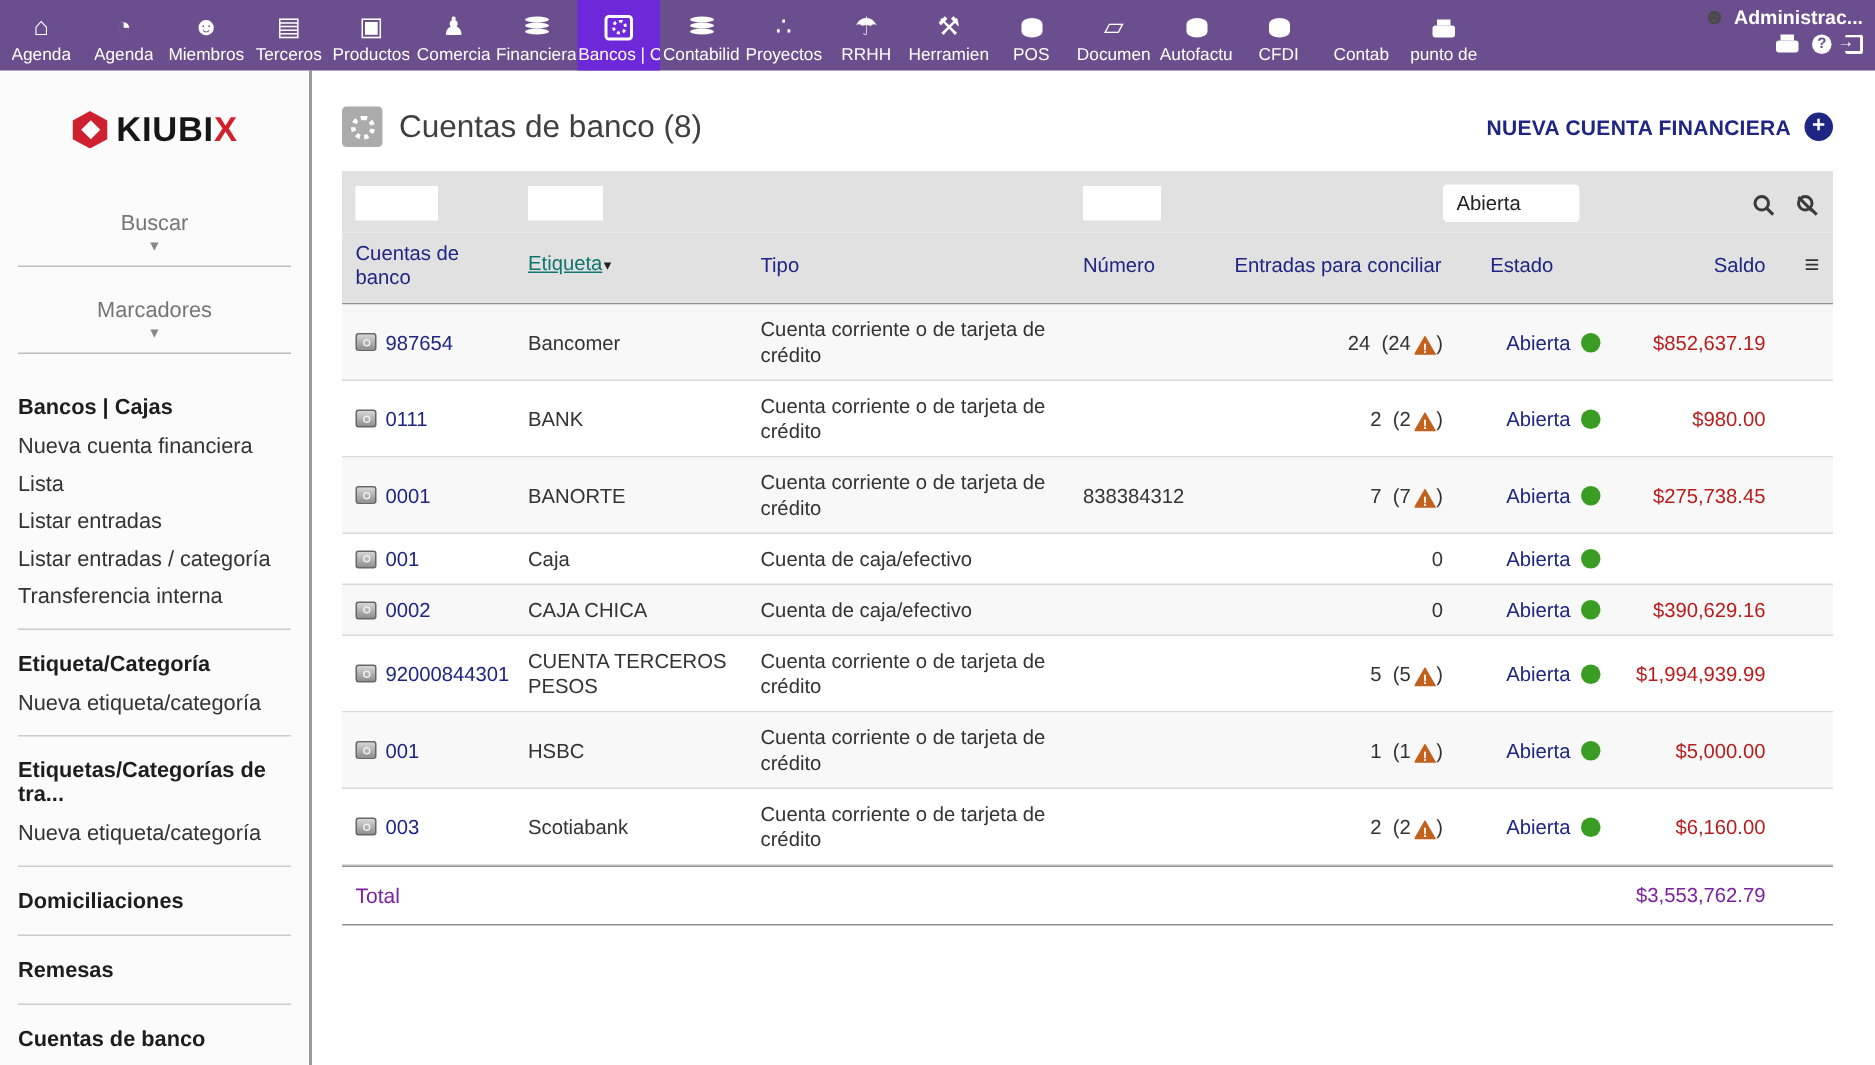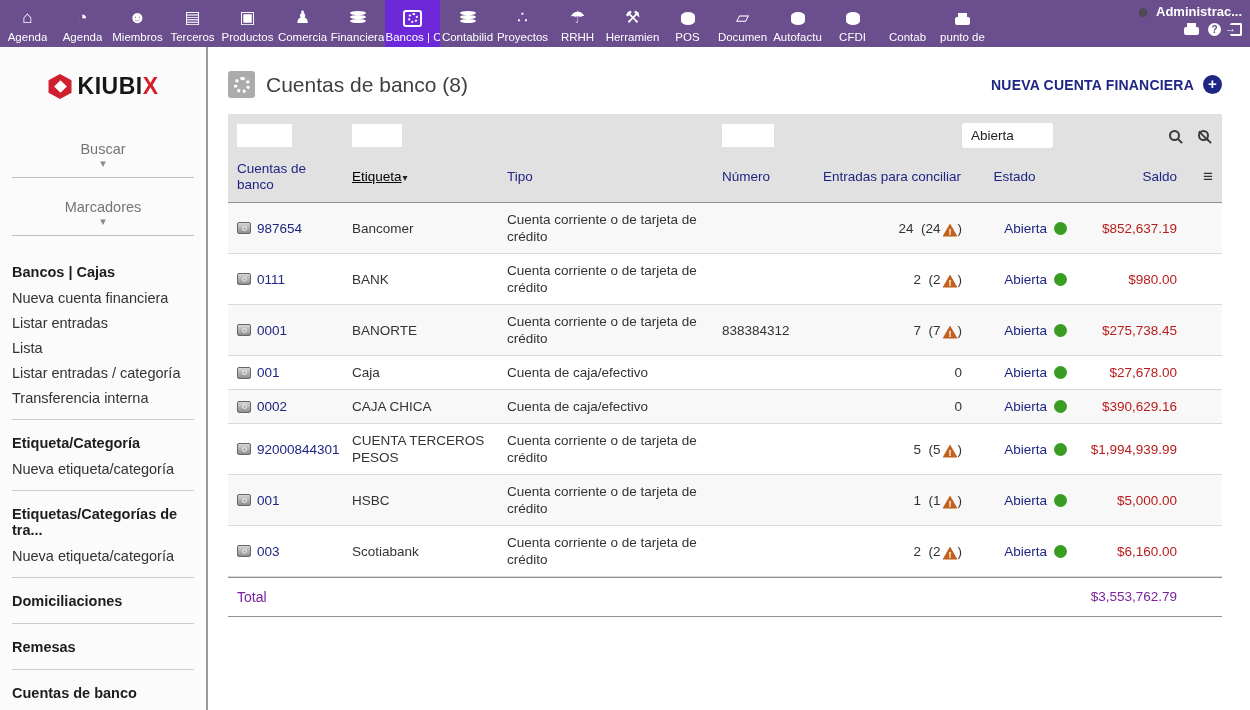--- a/index.html
+++ b/index.html
@@ -63,21 +63,21 @@
   .w55{width:55px;} .w50{width:50px;} .w52{width:52px;}
   .f-select { width:91px; height:25px; background:#fff; border-radius:3px; font-size:13.5px; color:#222; display:flex; align-items:center; padding-left:9px; cursor:pointer; }
   .f-icons { grid-column:7/9; display:flex; justify-content:flex-end; align-items:center; gap:18px; padding-right:4px; }
   .css-mag { position:relative; display:inline-block; width:11px; height:11px; border:2px solid #3a3a3a; border-radius:50%; cursor:pointer; }
   .css-mag::after { content:''; position:absolute; width:2px; height:6px; background:#3a3a3a; bottom:-5px; right:-3px; transform:rotate(-45deg); }
   .css-mag.clear::before { content:''; position:absolute; width:13px; height:2px; background:#3a3a3a; transform:rotate(45deg); top:3px; left:-3px; }
 
   .thead { background:#e1e1e1; border-bottom:1px solid #909090; padding-top:6px; padding-bottom:9px; align-items:center; color:#1f2583; }
   .th { line-height:16px; }
   .th-account { max-width:82px; }
-  .th-label { text-decoration:underline; cursor:pointer; color:#000000; }
+  .th-label { text-decoration:underline; cursor:pointer; color:#0f766e; }
   .sort-arrow { color:#222; font-size:10px; text-decoration:none; display:inline-block; margin-left:1px; }
   .th-center { text-align:center; }
   .th-right { text-align:right; }
   .list-icon { font-size:17px; color:#333; text-align:right; cursor:pointer; font-weight:bold; }
 
   .tr { align-items:center; border-bottom:1px solid #d9d9d9; background:#fff; }
   .tr.odd { background:#f8f8f8; }
   .td { padding:8px 0; line-height:17px; color:#333; }
   .cell-account { display:flex; align-items:center; gap:6px; }
   .safe-ico { display:inline-flex; align-items:center; justify-content:center; flex:0 0 14px; width:14px; height:12px; background:linear-gradient(#d6d6d6,#8f8f8f); border:1px solid #666; border-radius:2px; }
@@ -231,22 +231,22 @@
     <span>Buscar</span>
     <span class="side-arrow">▾</span>
   </div>
   <div class="side-select">
     <span>Marcadores</span>
     <span class="side-arrow">▾</span>
   </div>
 
   <div class="side-title first-section">Bancos | Cajas</div>
   <div class="side-item">Nueva cuenta financiera</div>
+  <div class="side-item">Lista</div>
   <div class="side-item">Listar entradas</div>
-  <div class="side-item">Lista</div>
   <div class="side-item">Listar entradas / categoría</div>
   <div class="side-item">Transferencia interna</div>
 
   <hr class="divider">
   <div class="side-title">Etiqueta/Categoría</div>
   <div class="side-item">Nueva etiqueta/categoría</div>
 
   <hr class="divider">
   <div class="side-title">Etiquetas/Categorías de tra...</div>
   <div class="side-item">Nueva etiqueta/categoría</div>
@@ -361,21 +361,20 @@
           <span class="acct">001</span>
         </div>
       <div class="td">Caja</div>
       <div class="td">Cuenta de caja/efectivo</div>
       <div class="td"></div>
       <div class="td td-center"><span>0</span></div>
       <div class="td td-center"><span class="status-wrap">
             <span>Abierta</span>
             <span class="green-dot"></span>
           </span></div>
-      <div class="td td-right balance">$27,678.00</div>
       <div></div>
     </div>
 
     <div class="grid tr odd">
       <div class="td cell-account">
           <span class="safe-ico"></span>
           <span class="acct">0002</span>
         </div>
       <div class="td">CAJA CHICA</div>
       <div class="td">Cuenta de caja/efectivo</div>

